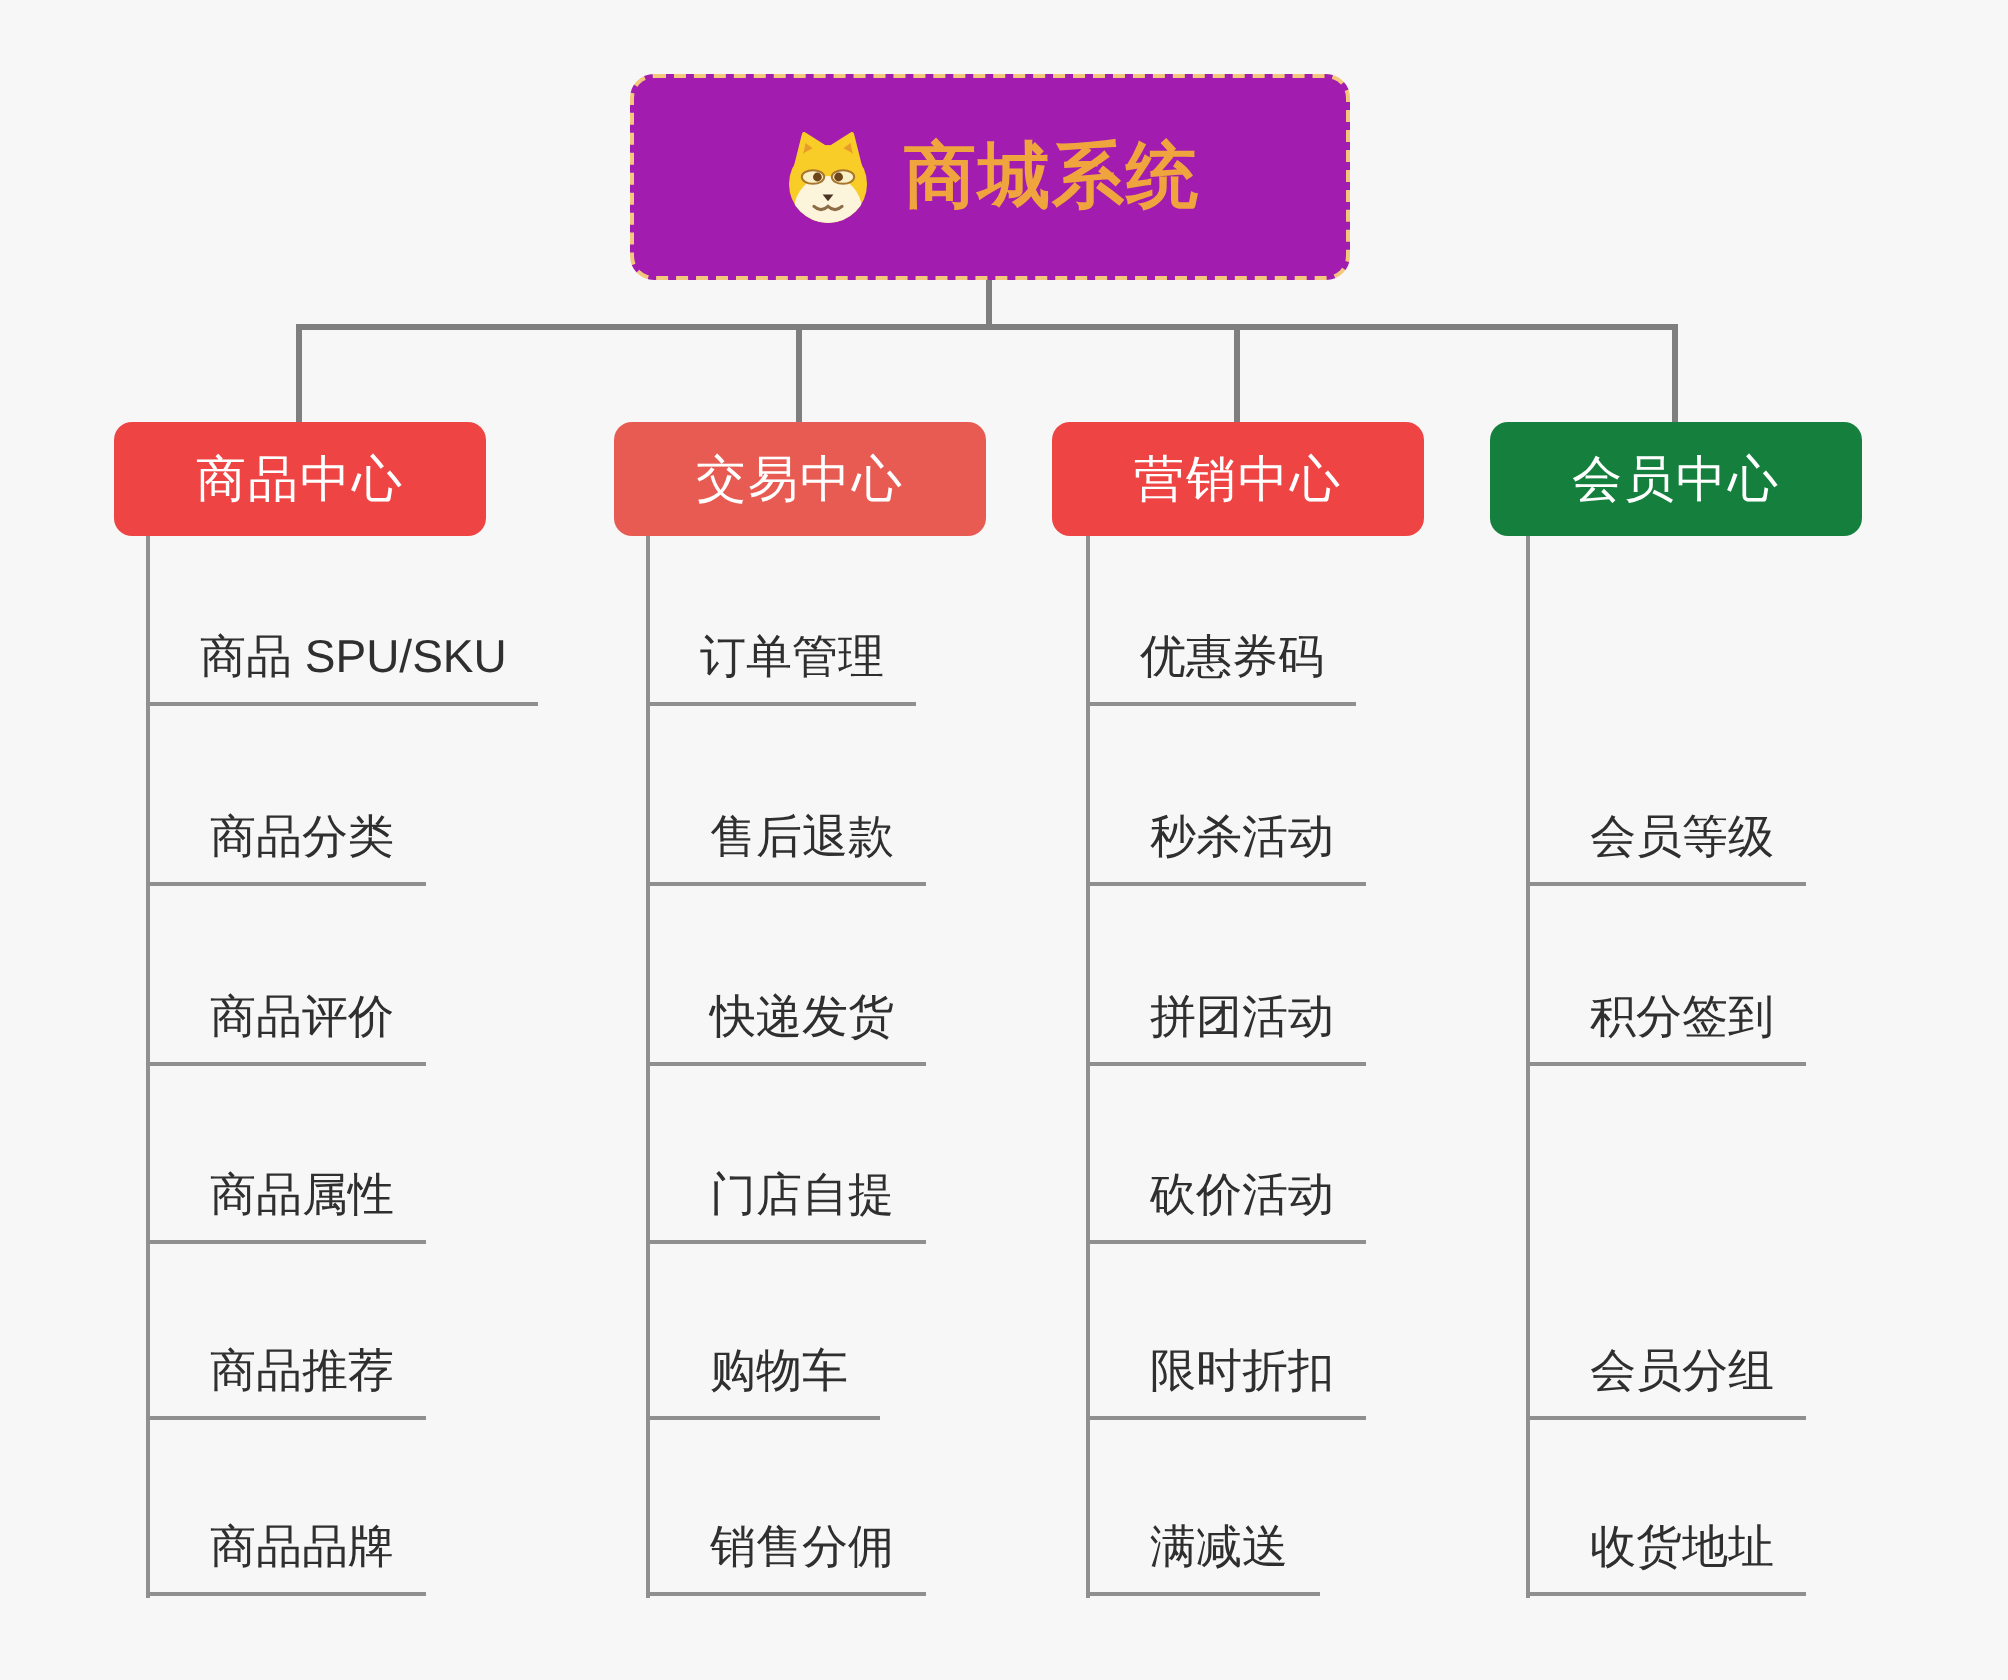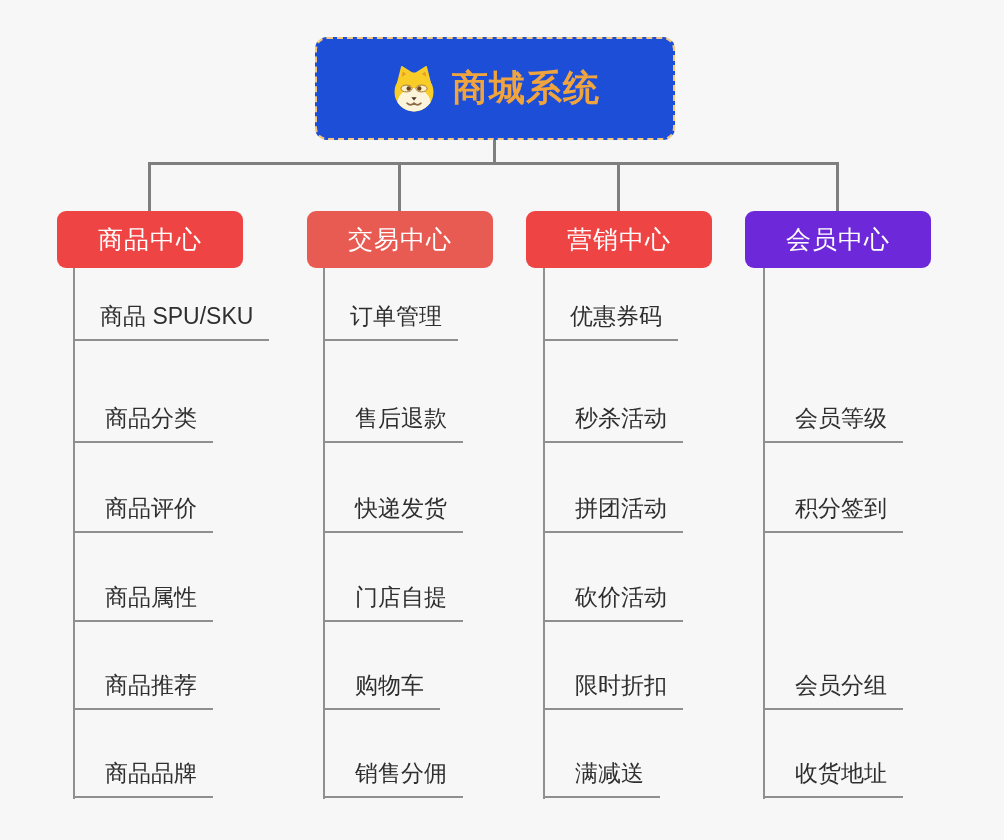--- a/index.html
+++ b/index.html
@@ -7,21 +7,21 @@
     width:1004px;height:840px;
     background:#f7f7f7;
     font-family:"Liberation Sans","DejaVu Sans",sans-serif;
     position:relative;overflow:hidden;
   }
   .canvas{position:absolute;left:0;top:0;width:1004px;height:840px;}
 
   
   .root-node{
     position:absolute;left:315px;top:37px;width:360px;height:103px;
-    background:#1d4ed8;border:2px dashed #f4c87c;border-radius:12px;
+    background:#a21caf;border:2px dashed #f4c87c;border-radius:12px;
     box-sizing:border-box;
     display:flex;align-items:center;justify-content:center;gap:14px;
   }
   .root-title{font-size:36px;font-weight:600;color:#f0a43e;letter-spacing:1px;}
   .root-icon{width:48px;height:48px;flex:0 0 auto;display:block;}
 
   
   .line{position:absolute;background:#7f7f7f;}
   .trunk{left:493px;top:139px;width:3px;height:24px;}
   .bus{left:148px;top:162px;width:691px;height:3px;}
@@ -45,21 +45,21 @@
 
   
   .col{position:absolute;top:0;width:240px;height:840px;}
   .col.c1{left:73px;} .col.c2{left:323px;} .col.c3{left:543px;} .col.c4{left:763px;}
   .node-item{
     position:absolute;left:0;white-space:nowrap;
     font-size:23px;color:#2f2f2f;line-height:30px;
     padding:0 16px 8px 32px;
     border-bottom:2px solid #8f8f8f;
   }
-  .r1{top:301px;padding-left:27px;} .r2{top:403px;} .r3{top:493px;}
+  .r1{top:313px;padding-left:27px;} .r2{top:403px;} .r3{top:493px;}
   .r4{top:582px;} .r5{top:670px;} .r6{top:758px;}
 </style>
 </head>
 <body>
 
 <div class="canvas">
 
   <div class="line trunk"></div>
   <div class="line bus"></div>
   <div class="line drop d1"></div>
@@ -92,21 +92,21 @@
 
   <div class="branch-box b1" style="background: #ef4444;">
     <span>商品中心</span>
   </div>
   <div class="branch-box b2" style="background: rgb(232, 91, 83); align-items: center;">
     <span>交易中心</span>
   </div>
   <div class="branch-box b3" style="background: #ef4444; justify-content: center;">
     <span>营销中心</span>
   </div>
-  <div class="branch-box b4" style="background: #6d28d9;">
+  <div class="branch-box b4" style="background: #15803d;">
     <span>会员中心</span>
   </div>
 
   <div class="col-vline v1"></div>
   <div class="col-vline v2"></div>
   <div class="col-vline v3"></div>
   <div class="col-vline v4"></div>
 
   <div class="col c1">
     <div class="node-item r1">商品 SPU/SKU</div>

